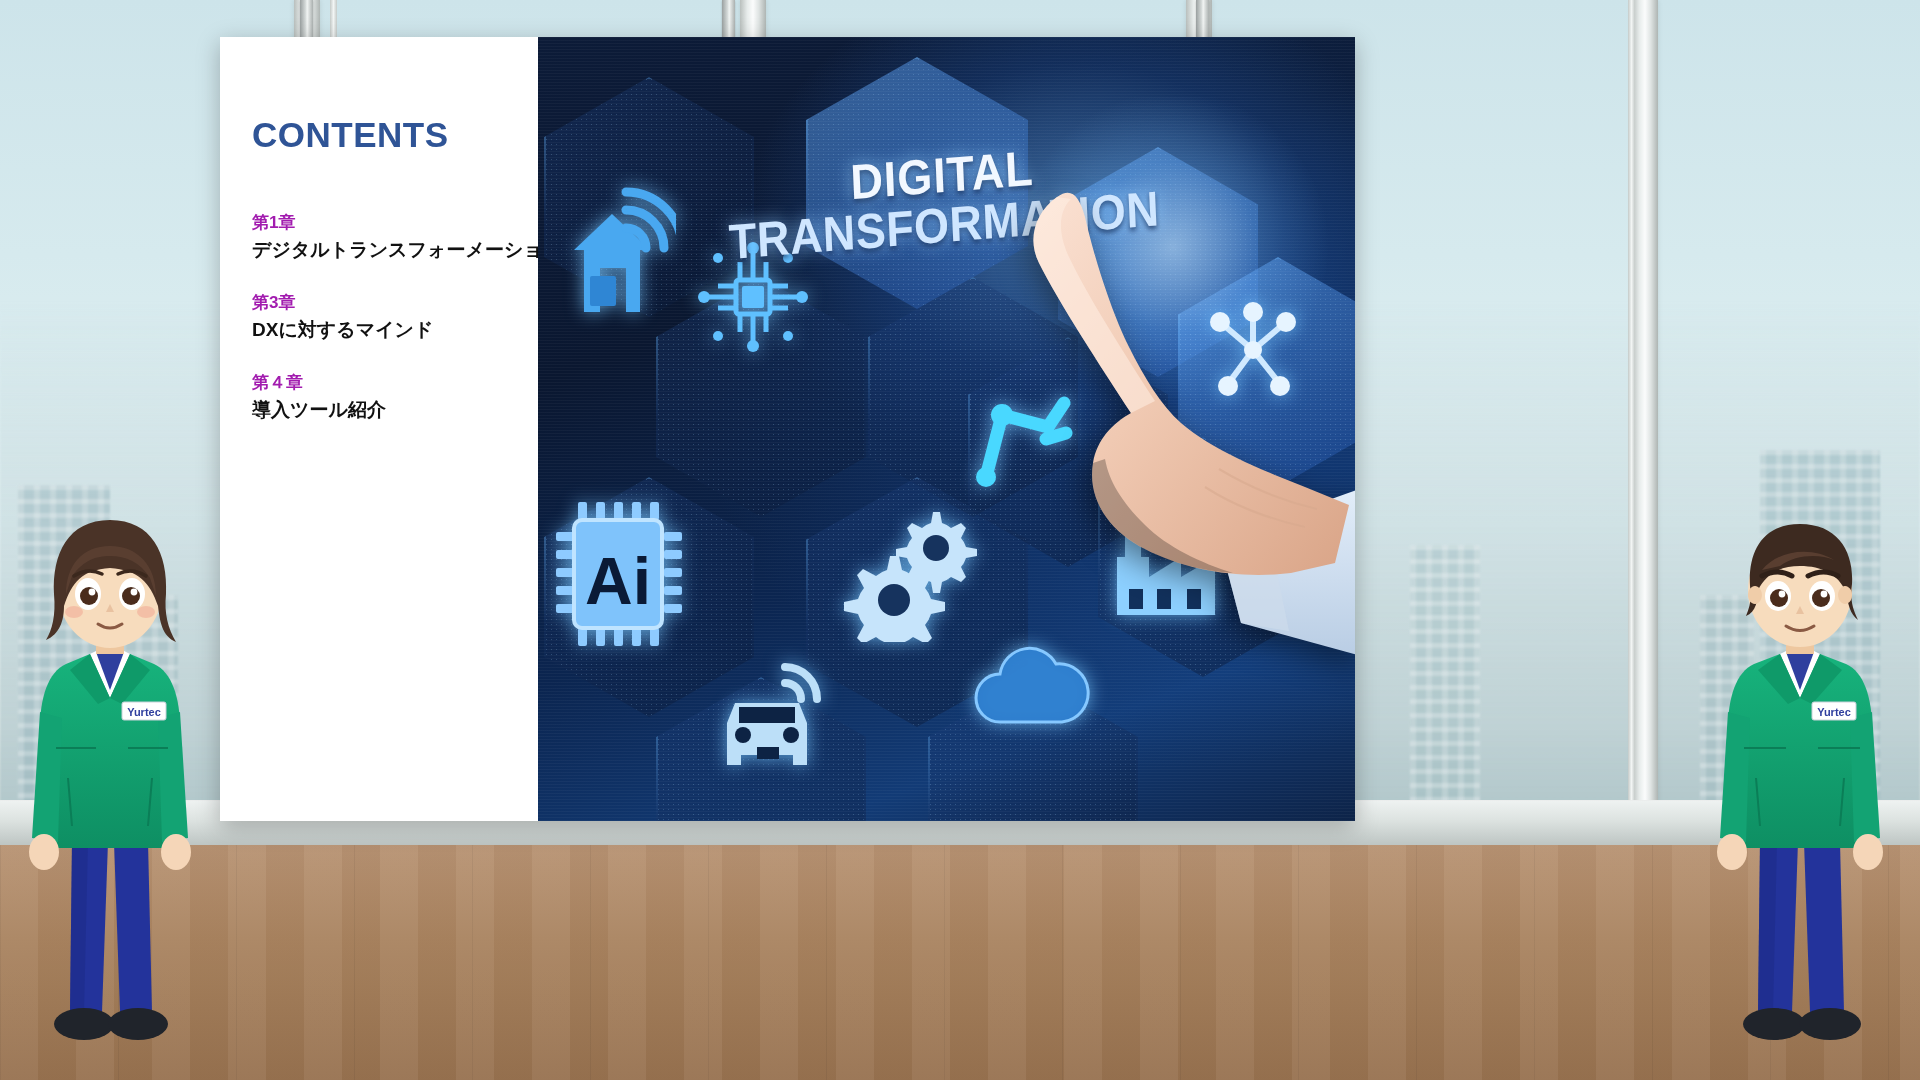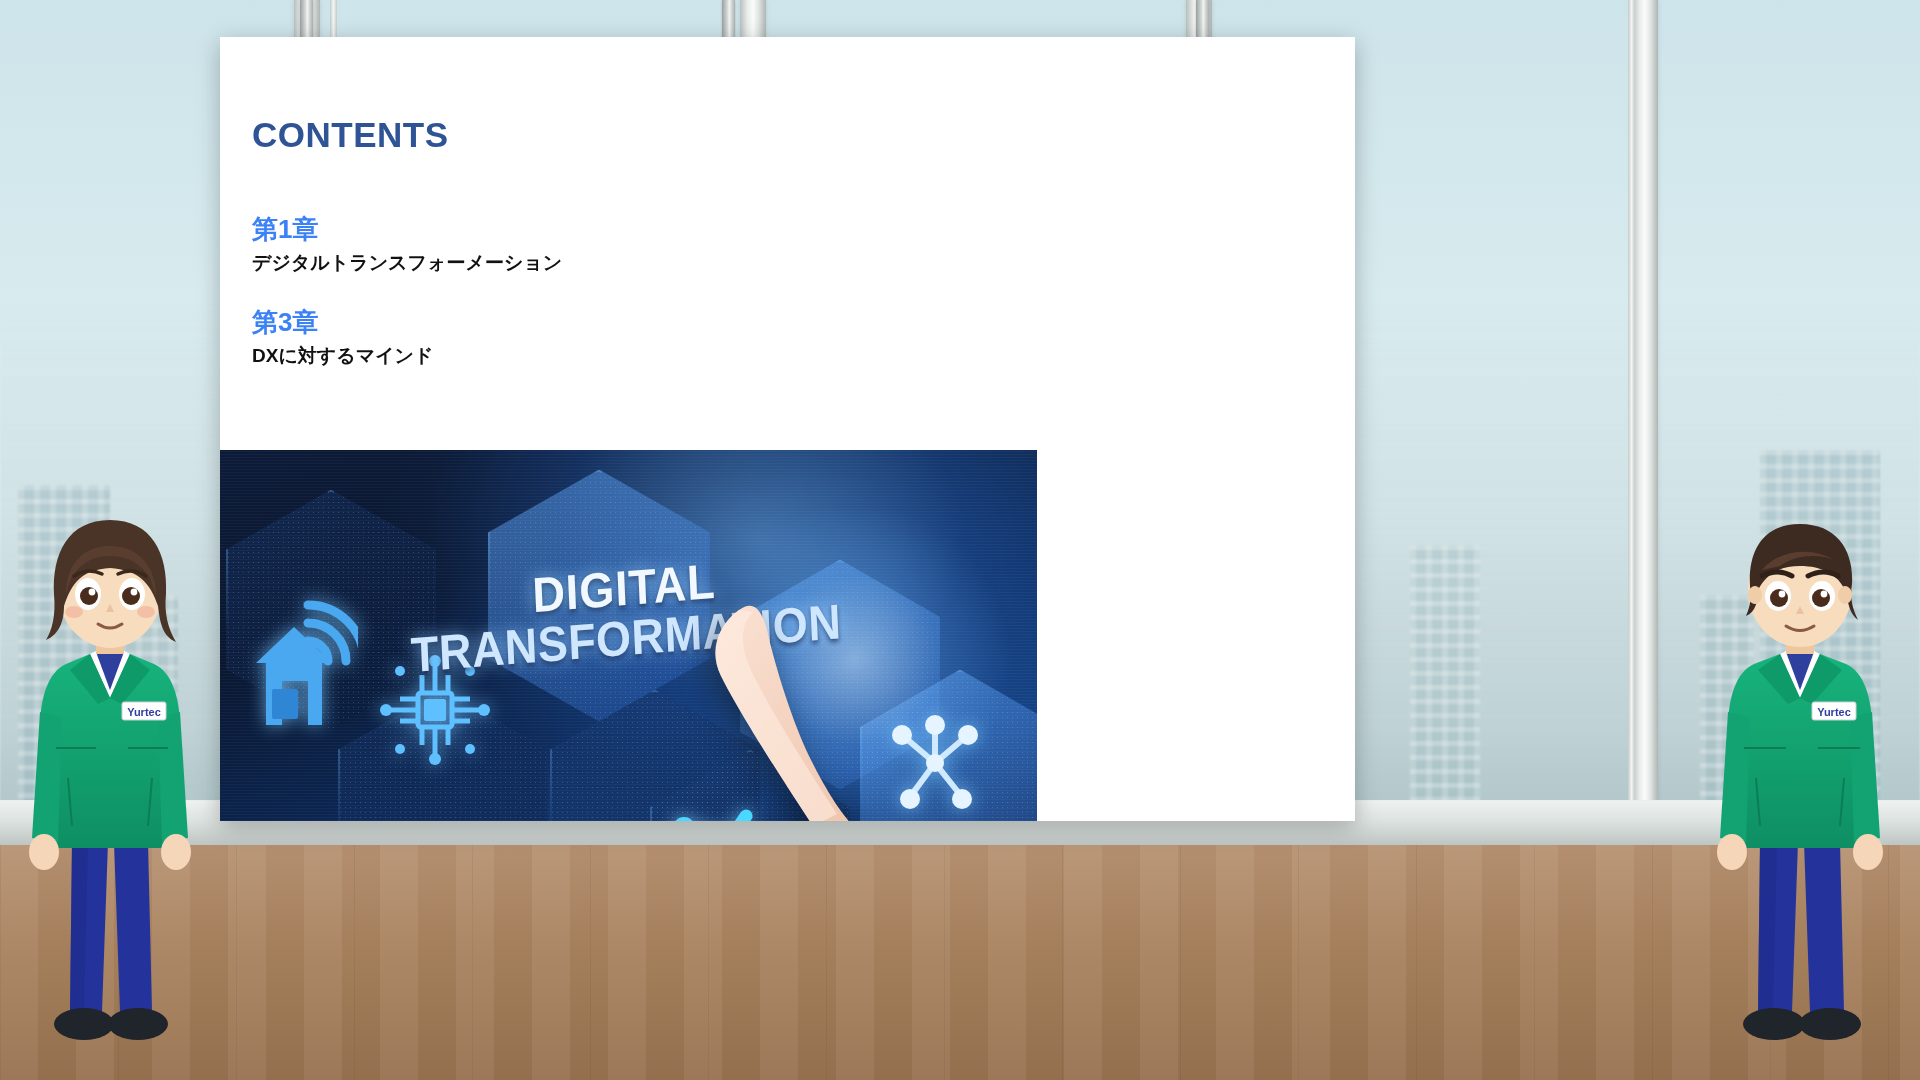--- a/index.html
+++ b/index.html
@@ -82,38 +82,37 @@
   .rod.r2{ left:722px; }
   .rod.r3{ left:1196px; }
 
   
   #slide {
     position:absolute; left:220px; top:37px; width:1135px; height:784px;
     background:#ffffff;
     box-shadow:0 6px 22px rgba(0,0,0,.26);
     display:flex;
     z-index:5;
-    flex-direction:column;
   }
 
   
   .contents-pane {
     width:318px; height:100%;
     background:#ffffff;
     padding:78px 0 0 28px;
     position:relative;
   }
   .contents-title {
     font-size:35px; font-weight:bold; letter-spacing:.5px;
     color:#2f5496; margin-bottom:56px; padding-left:4px;
   }
   .toc { padding-left:4px; }
   .toc-item { margin-bottom:28px; }
   .toc-num {
-    font-size:26px; font-weight:bold; color:#3b82f6; line-height:1.45;
+    font-size:17px; font-weight:bold; color:#a21caf; line-height:1.45;
   }
   .toc-label {
     font-size:19px; font-weight:bold; color:#111; line-height:1.45;
     white-space:nowrap;
   }
 
   
   .hero {
     width:817px; height:100%;
     position:relative; overflow:hidden;
@@ -235,20 +234,24 @@
     <div class="contents-title">CONTENTS</div>
 
     <div class="toc">
       <div class="toc-item">
         <div class="toc-num">第1章</div>
         <div class="toc-label">デジタルトランスフォーメーション</div>
       </div>
       <div class="toc-item">
         <div class="toc-num">第3章</div>
         <div class="toc-label">DXに対するマインド</div>
+      </div>
+      <div class="toc-item">
+        <div class="toc-num">第４章</div>
+        <div class="toc-label">導入ツール紹介</div>
       </div>
     </div>
   </div>
 
   <div class="hero">
 
     <div class="hex dim" style="left:6px;   top:40px;  width:210px; height:240px;">
         <div class="dots"></div>
         <div class="edge"></div>
       </div>

